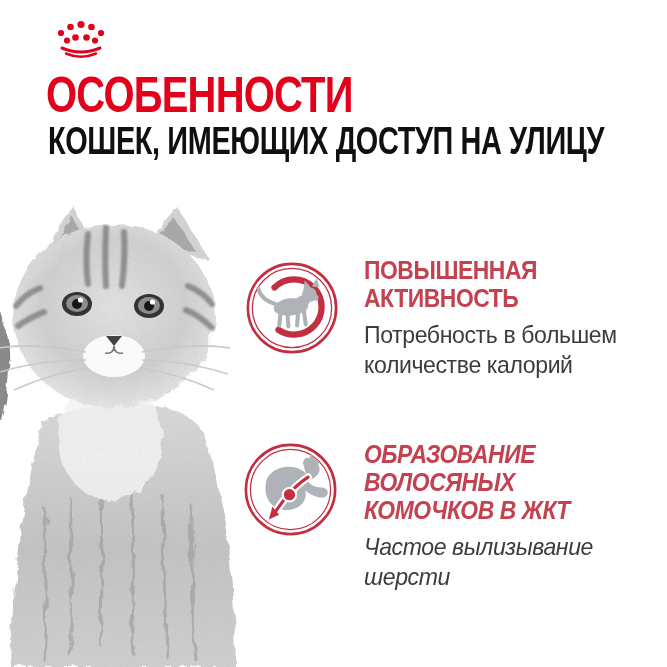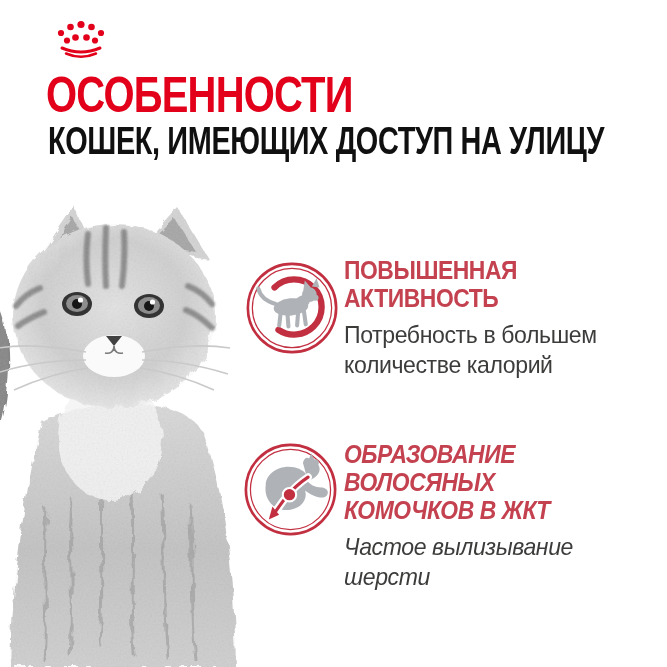--- a/index.html
+++ b/index.html
@@ -8,21 +8,21 @@
   .logo{position:absolute;left:51px;top:18px;width:60px;height:46px;}
   .title{position:absolute;left:46px;top:70px;margin:0;color:#e2001a;
          font-size:50px;font-weight:bold;line-height:1.0;white-space:nowrap;
          transform:scaleX(.80);transform-origin:0 0;letter-spacing:-1px;}
   .subtitle{position:absolute;left:48px;top:121px;margin:0;color:#101010;
          font-size:39px;font-weight:600;line-height:1.0;white-space:nowrap;
          transform:scaleX(.74);transform-origin:0 0;letter-spacing:-.5px;}
   .hero{position:absolute;left:-18px;top:190px;width:310px;height:477px;}
   .feature{position:absolute;}
   .feat-icon{position:absolute;display:block;}
-  .feat-text{position:absolute;left:344px;}
+  .feat-text{position:absolute;left:364px;}
   .feat-title{color:#c4414f;font-size:26px;font-weight:bold;line-height:28px;
          transform:scaleX(.88);transform-origin:0 0;white-space:nowrap;letter-spacing:-.5px;}
   .feat-desc{color:#3c3c3b;font-size:24px;font-weight:400;line-height:30px;margin-top:8px;
          transform:scaleX(.96);transform-origin:0 0;white-space:nowrap;letter-spacing:-.4px;}
 </style>
 </head>
 <body>
 
 <div class="canvas">
 

